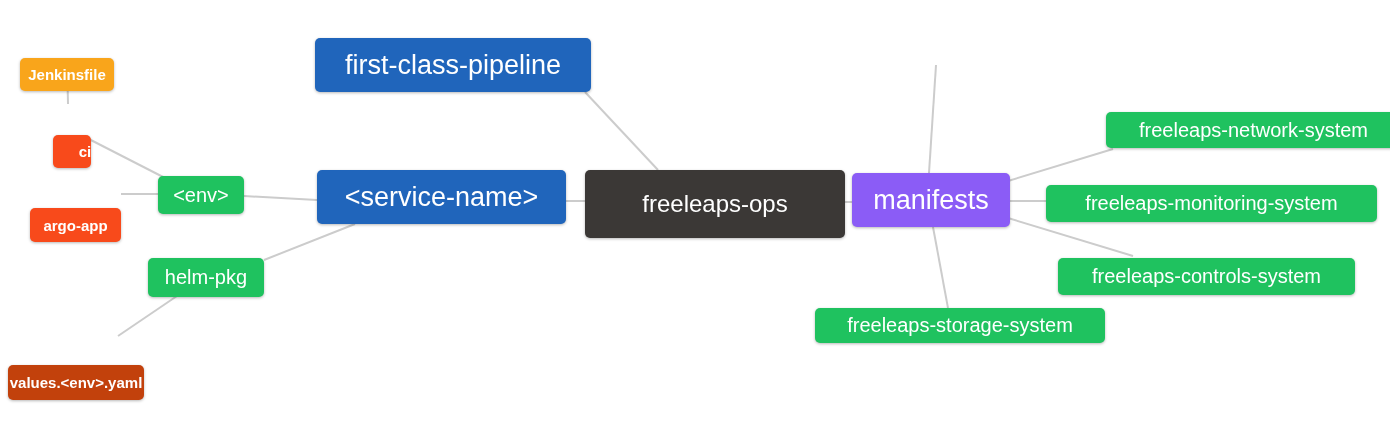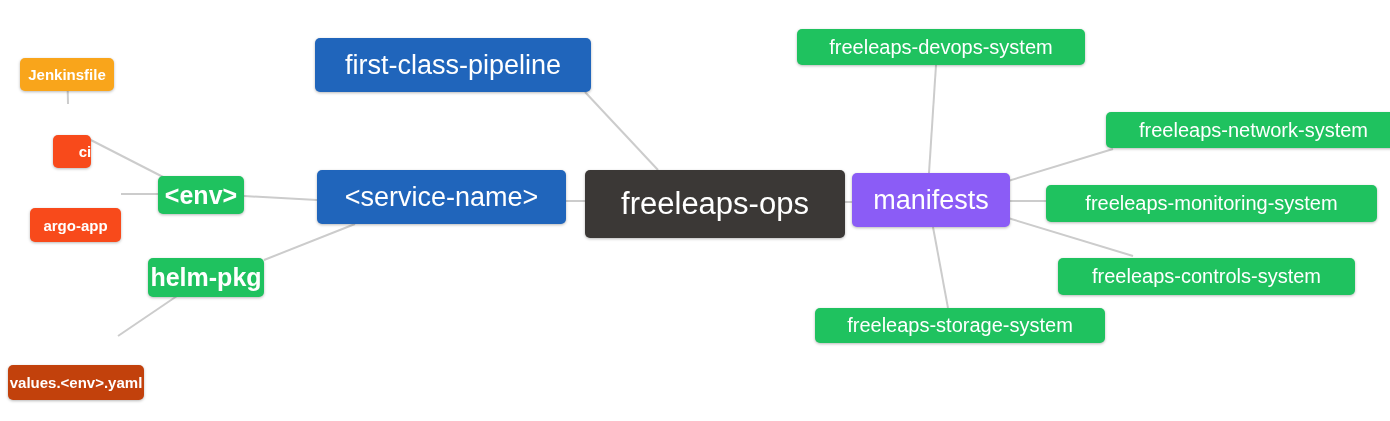--- a/index.html
+++ b/index.html
@@ -11,24 +11,24 @@
   #canvas{position:absolute;left:0;top:0;width:1390px;height:421px;}
   #edges{position:absolute;left:0;top:0;width:1390px;height:421px;pointer-events:none;}
   .node{
     position:absolute;
     display:flex;align-items:center;justify-content:center;
     color:#ffffff;border-radius:5px;white-space:nowrap;
     box-shadow:0 1px 3px rgba(0,0,0,0.28);
     box-sizing:border-box;padding:0 6px;
   }
   .sm{font-size:15px;font-weight:700;margin-top:31px;}
-  .md{font-size:25px;font-weight:700;}
+  .md{font-size:20px;font-weight:400;}
   .sys{font-size:20px;font-weight:400;}
   .lg{font-size:27px;font-weight:400;}
-  .xl{font-size:31px;font-weight:400;}
+  .xl{font-size:24px;font-weight:400;}
 </style>
 </head>
 <body>
 
 <div id="canvas">
 
   <svg id="edges" viewBox="0 0 1390 421" xmlns="http://www.w3.org/2000/svg">
     <line x1="67" y1="59" x2="68" y2="104" stroke-width="2" stroke="#CCCCCC"></line>
     <line x1="83" y1="136" x2="167" y2="179" stroke-width="2" stroke="#CCCCCC"></line>
     <line x1="121" y1="194" x2="158" y2="194" stroke-width="2" stroke="#CCCCCC"></line>
@@ -48,19 +48,18 @@
   <div class="node sm" style="left: 20px; top: 27px; width: 94px; height: 33px; background-color: rgb(249, 165, 27);">Jenkinsfile</div>
   <div class="node sm" style="left: 53px; top: 104px; width: 31px; height: 33px; background-color: rgb(248, 74, 27); padding-left: 32px;">ci</div>
   <div class="node sm" style="left: 30px; top: 177px; width: 91px; height: 34px; background-color: rgb(248, 74, 27);">argo-app</div>
   <div class="node md" style="left: 158px; top: 176px; width: 86px; height: 38px; background-color: rgb(31, 194, 95);">&lt;env&gt;</div>
   <div class="node md" style="left: 148px; top: 258px; width: 116px; height: 39px; background-color: rgb(31, 194, 95); text-align: center;">helm-pkg</div>
   <div class="node sm" style="left: 8px; top: 334px; width: 136px; height: 35px; background-color: #c2410c;">values.&lt;env&gt;.yaml</div>
   <div class="node lg" style="left: 315px; top: 38px; width: 276px; height: 54px; background-color: rgb(32, 101, 187);">first-class-pipeline</div>
   <div class="node lg" style="left: 317px; top: 170px; width: 249px; height: 54px; background-color: rgb(32, 101, 187);">&lt;service-name&gt;</div>
   <div class="node xl" style="left: 585px; top: 170px; width: 260px; height: 68px; background-color: rgb(59, 56, 54);">freeleaps-ops</div>
   <div class="node lg" style="left: 852px; top: 173px; width: 158px; height: 54px; background-color: #8b5cf6; text-align: center;">manifests</div>
-  <div class="node sys" style="left: 797px; top: 29px; width: 288px; height: 36px; background-color: rgb(31, 194, 95);">freeleaps-devops-system</div>
   <div class="node sys" style="left: 1106px; top: 112px; width: 295px; height: 36px; background-color: rgb(31, 194, 95);">freeleaps-network-system</div>
   <div class="node sys" style="left: 1046px; top: 185px; width: 331px; height: 37px; background-color: rgb(31, 194, 95);">freeleaps-monitoring-system</div>
   <div class="node sys" style="left: 1058px; top: 258px; width: 297px; height: 37px; background-color: rgb(31, 194, 95);">freeleaps-controls-system</div>
   <div class="node sys" style="left: 815px; top: 308px; width: 290px; height: 35px; background-color: rgb(31, 194, 95);">freeleaps-storage-system</div>
 
 </div>
 
 </body></html>

